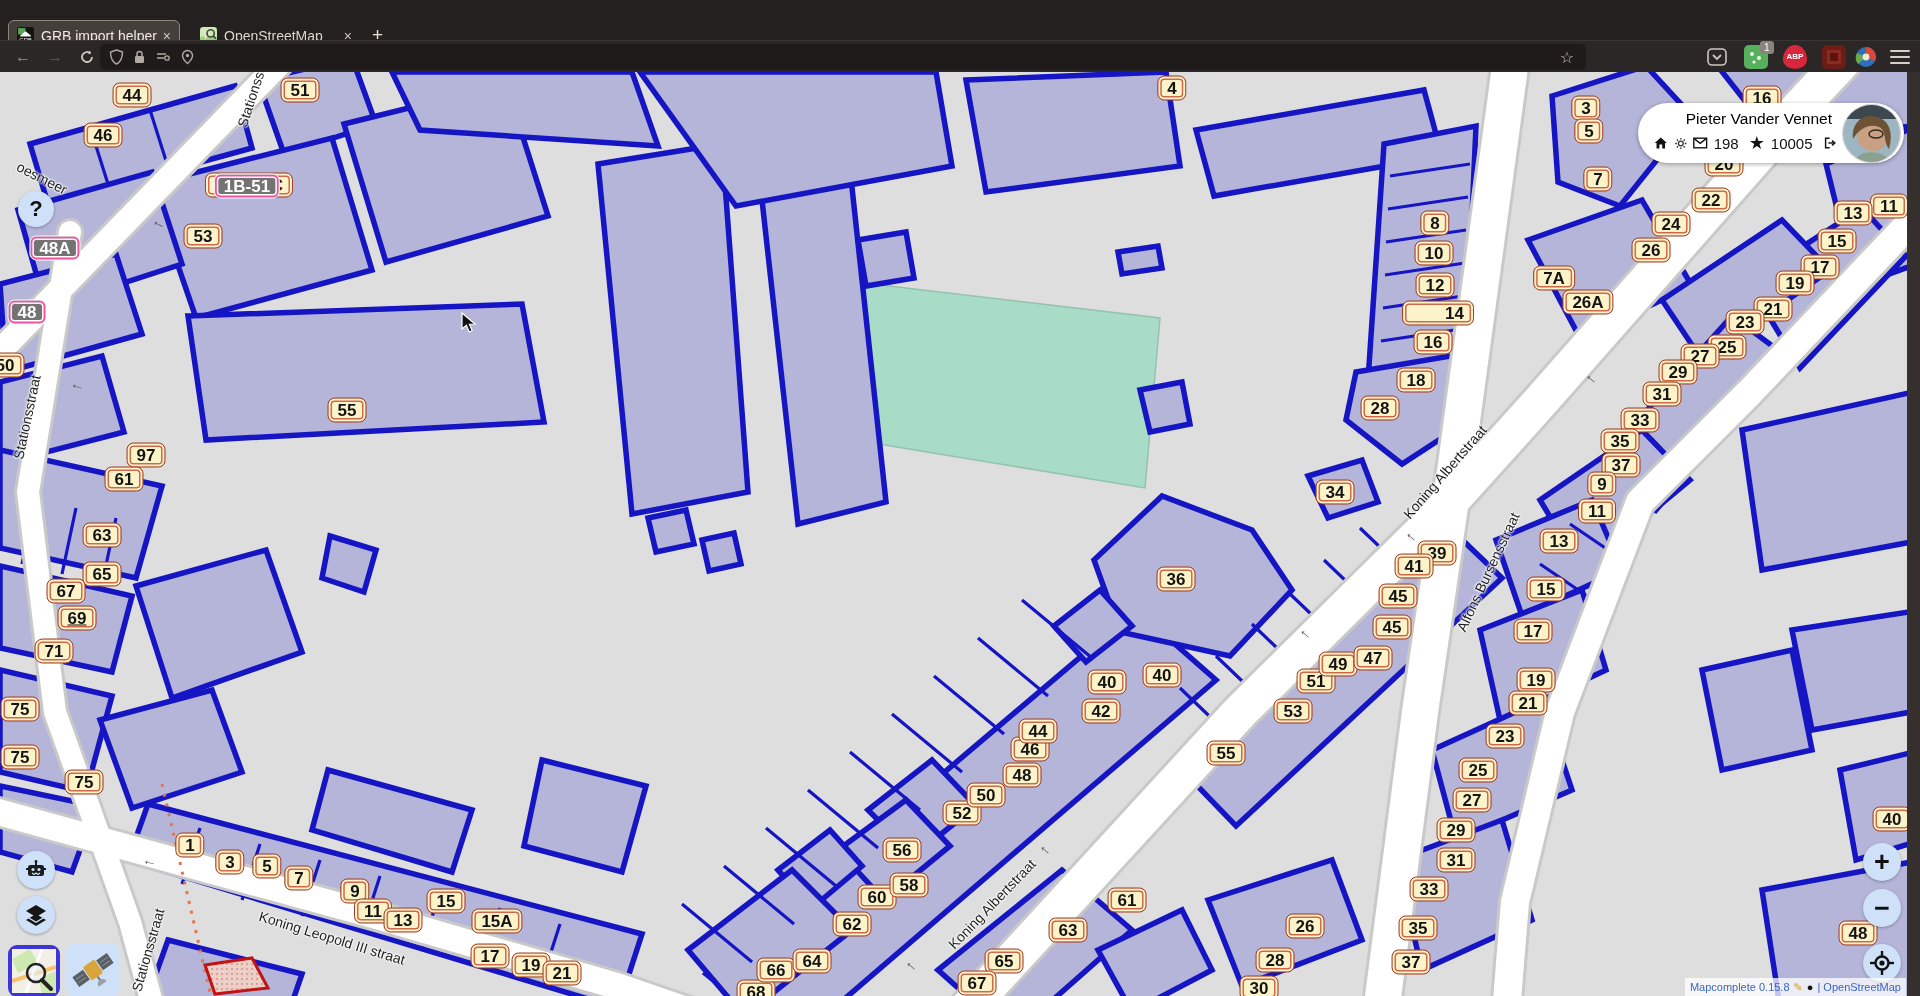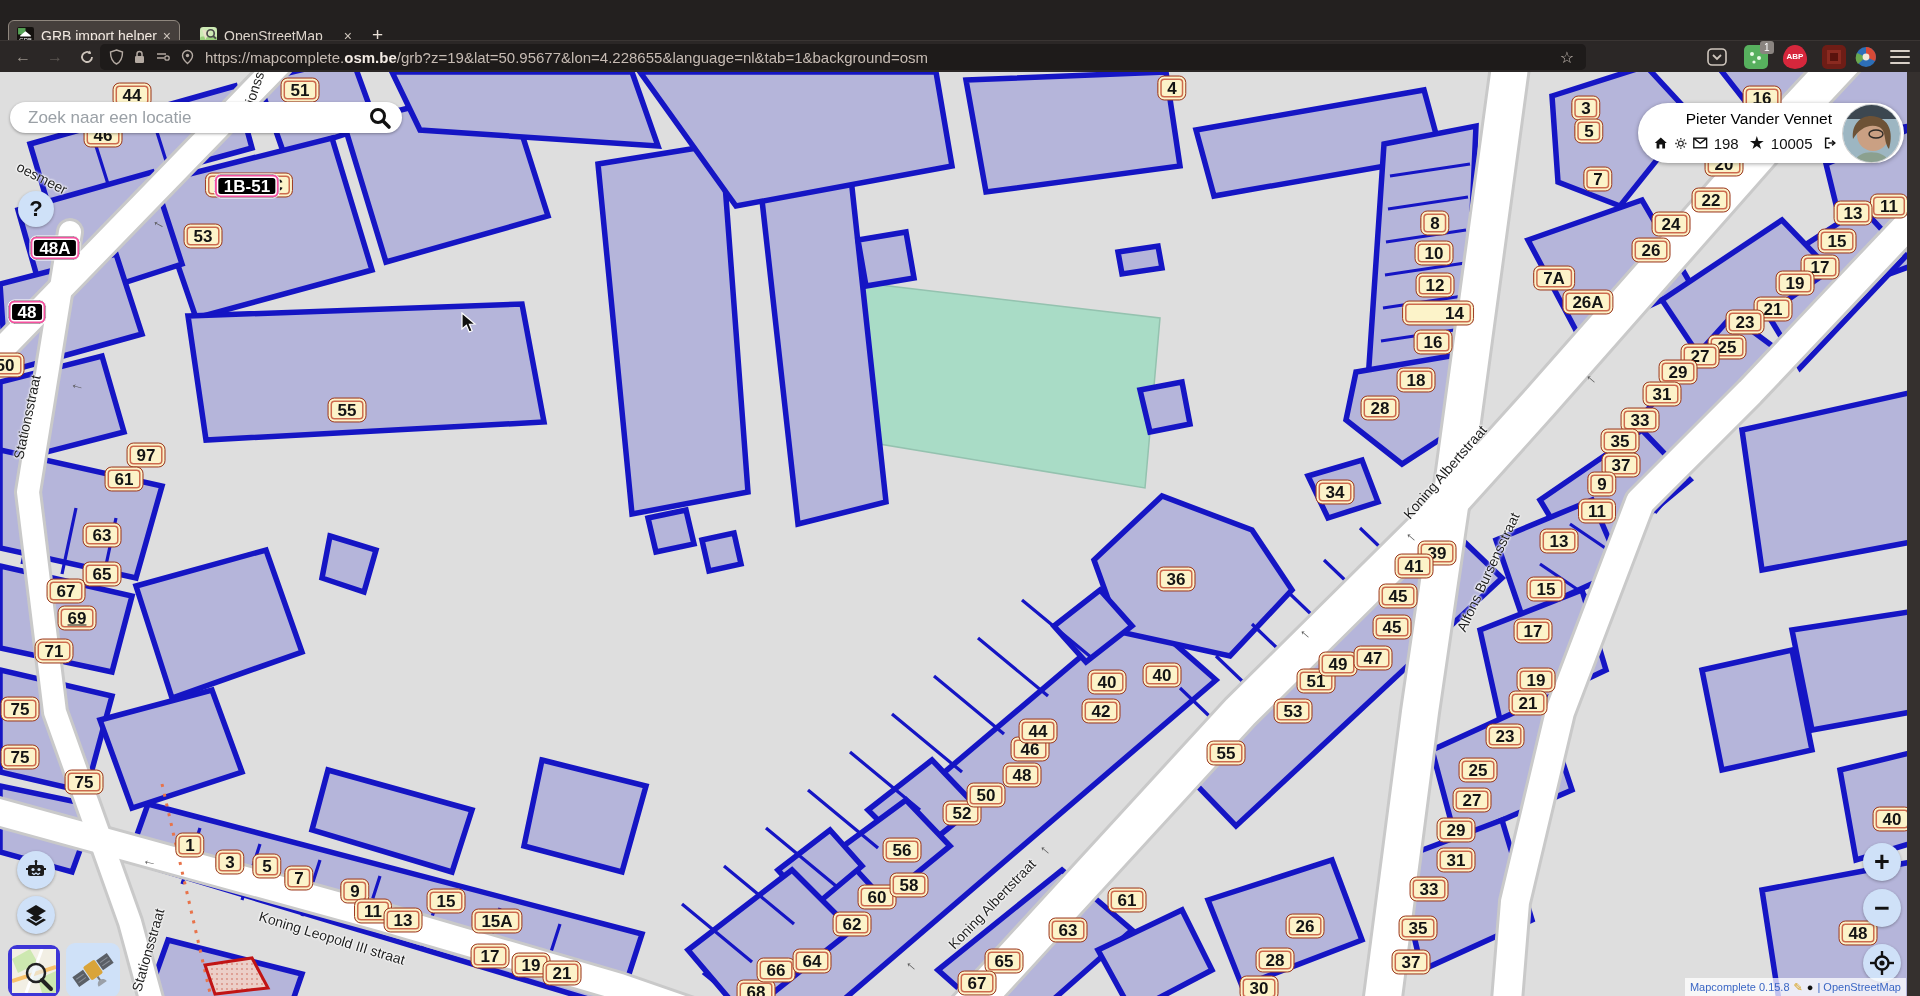--- a/index.html
+++ b/index.html
@@ -32,21 +32,21 @@
   
   .map-area{position:absolute;left:0;top:72px;width:1920px;height:924px;background:#dedede;overflow:hidden;}
   .map-area svg.basemap{position:absolute;left:0;top:0;}
   .street{position:absolute;transform:translate(-50%,-50%);font-size:14px;color:#1d1d1d;white-space:nowrap;
     text-shadow:0 0 2px #fff,0 0 2px #fff,0 0 3px #fff,0 0 3px #fff;}
   .oneway{position:absolute;transform:translate(-50%,-50%);color:#555;font-size:15px;}
   .badge{position:absolute;transform:translate(-50%,-50%);background:#fcf3c9;color:#141414;
     font-weight:bold;font-size:17px;line-height:23px;padding:0 9px;border-radius:7px;
     border:1px solid #9d3c22;box-shadow:inset 0 0 0 2px #fcf3c9,inset 0 0 0 3.5px #cd6a4e;
     white-space:nowrap;}
-  .badge.pink{background:#000000;color:#fff;border-color:#fff;
+  .badge.pink{background:#737373;color:#fff;border-color:#fff;
     box-shadow:inset 0 0 0 2px #f5509f,inset 0 0 0 3.5px #fff;}
   
   .searchbox{position:absolute;left:10px;top:30px;width:392px;height:31px;background:#fff;
     border-radius:16px;box-shadow:0 1px 3px rgba(0,0,0,.35);display:flex;align-items:center;}
   .searchbox input{border:none;outline:none;flex:1;margin-left:16px;font-size:17px;color:#333;
     font-family:"Liberation Sans",sans-serif;background:transparent;}
   .searchbox input::placeholder{color:#9aa0a6;}
   .roundbtn{position:absolute;background:#cfe1f8;border-radius:50%;box-shadow:0 1px 3px rgba(0,0,0,.3);
     display:flex;align-items:center;justify-content:center;}
   .helpbtn{left:18px;top:119px;width:36px;height:36px;font-size:22px;font-weight:bold;color:#111;}
@@ -120,21 +120,20 @@
           <line x1="2" y1="9" x2="9" y2="9" stroke="#b4aaa2" stroke-width="1.5"></line>
           <circle cx="12" cy="9" r="2.2" fill="none" stroke="#b4aaa2" stroke-width="1.3"></circle>
         </svg>
     </span>
     <span class="ico">
       <svg width="15" height="16" viewBox="0 0 15 16">
           <path d="M7.5 1.5 a5 5 0 0 1 5 5 c0 3.5-5 8-5 8 s-5-4.5-5-8 a5 5 0 0 1 5-5 Z" fill="none" stroke="#b4aaa2" stroke-width="1.4"></path>
           <circle cx="7.5" cy="6.5" r="1.7" fill="#b4aaa2"></circle>
         </svg>
     </span>
-    <span class="urltext"><span>https://mapcomplete.</span><span class="dom">osm.be</span><span>/grb?z=19&amp;lat=50.95677&amp;lon=4.228655&amp;language=nl&amp;tab=1&amp;background=osm</span></span>
     <span class="star">☆</span>
   </div>
   <div class="extico" style="left:1705px;">
     <svg width="24" height="24" viewBox="0 0 24 24">
         <rect x="3" y="4" width="18" height="16" rx="4" fill="none" stroke="#cfc6bd" stroke-width="1.6"></rect>
         <path d="M8 10 L12 14 L16 10" fill="none" stroke="#cfc6bd" stroke-width="1.8"></path>
       </svg>
   </div>
   <div class="extico" style="left:1744px;background:#57b05e;">
     <svg width="24" height="24" viewBox="0 0 24 24">
@@ -405,27 +404,20 @@
       <div class="badge" style="left: 1275px; top: 888px;">28</div>
       <div class="badge" style="left: 1259px; top: 916px;">30</div>
       <div class="badge" style="left: 1858px; top: 861px;">48</div>
       <div class="badge" style="left: 1892px; top: 747px;">40</div>
     </div>
 
   <svg class="cursor" width="18" height="22" viewBox="0 0 18 22">
     <path d="M2,1 L2,17 L6.4,13.2 L9.2,20 L12.2,18.7 L9.4,12.2 L15,12 Z" fill="#111" stroke="#fff" stroke-width="1.2"></path>
   </svg>
 
-  <div class="searchbox">
-    <input placeholder="Zoek naar een locatie" style="">
-    <svg width="26" height="26" viewBox="0 0 26 26" style="margin-right:9px">
-      <circle cx="11" cy="11" r="6.5" fill="none" stroke="#111" stroke-width="3"></circle>
-      <line x1="16" y1="16" x2="22" y2="22" stroke="#111" stroke-width="3.6" stroke-linecap="round"></line>
-    </svg>
-  </div>
 
   <div class="roundbtn helpbtn">?</div>
 
   <div class="userpanel">
     <div class="username">Pieter Vander Vennet</div>
     <div class="userstats">
       <svg width="17" height="16" viewBox="0 0 17 16">
           <path d="M8.5 1 L16 8 L13.8 8 L13.8 15 L10.3 15 L10.3 10 L6.7 10 L6.7 15 L3.2 15 L3.2 8 L1 8 Z" fill="#111"></path>
         </svg>
       <svg width="17" height="17" viewBox="0 0 17 17">

